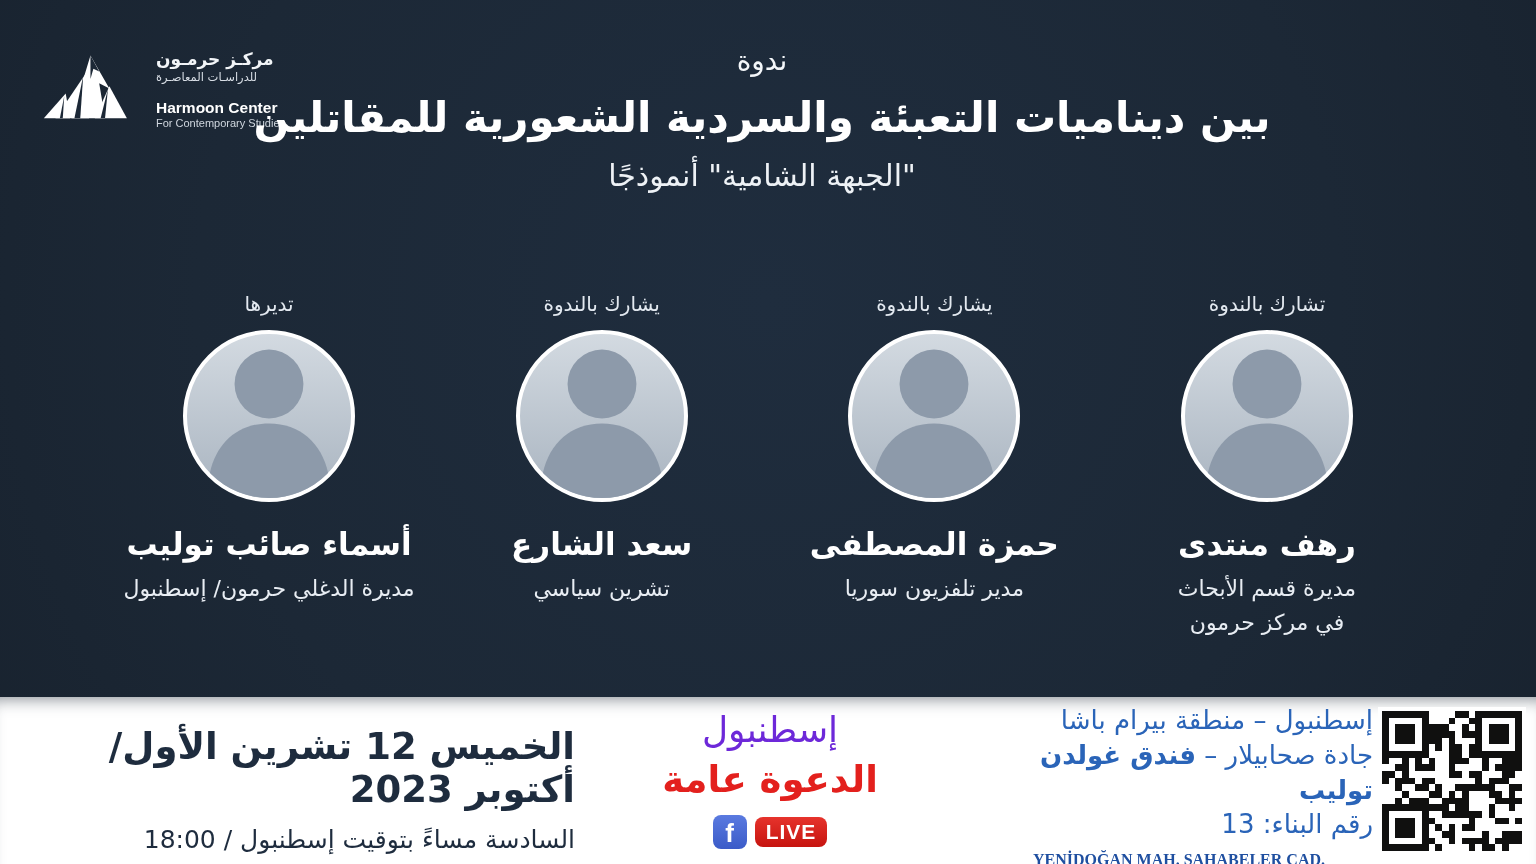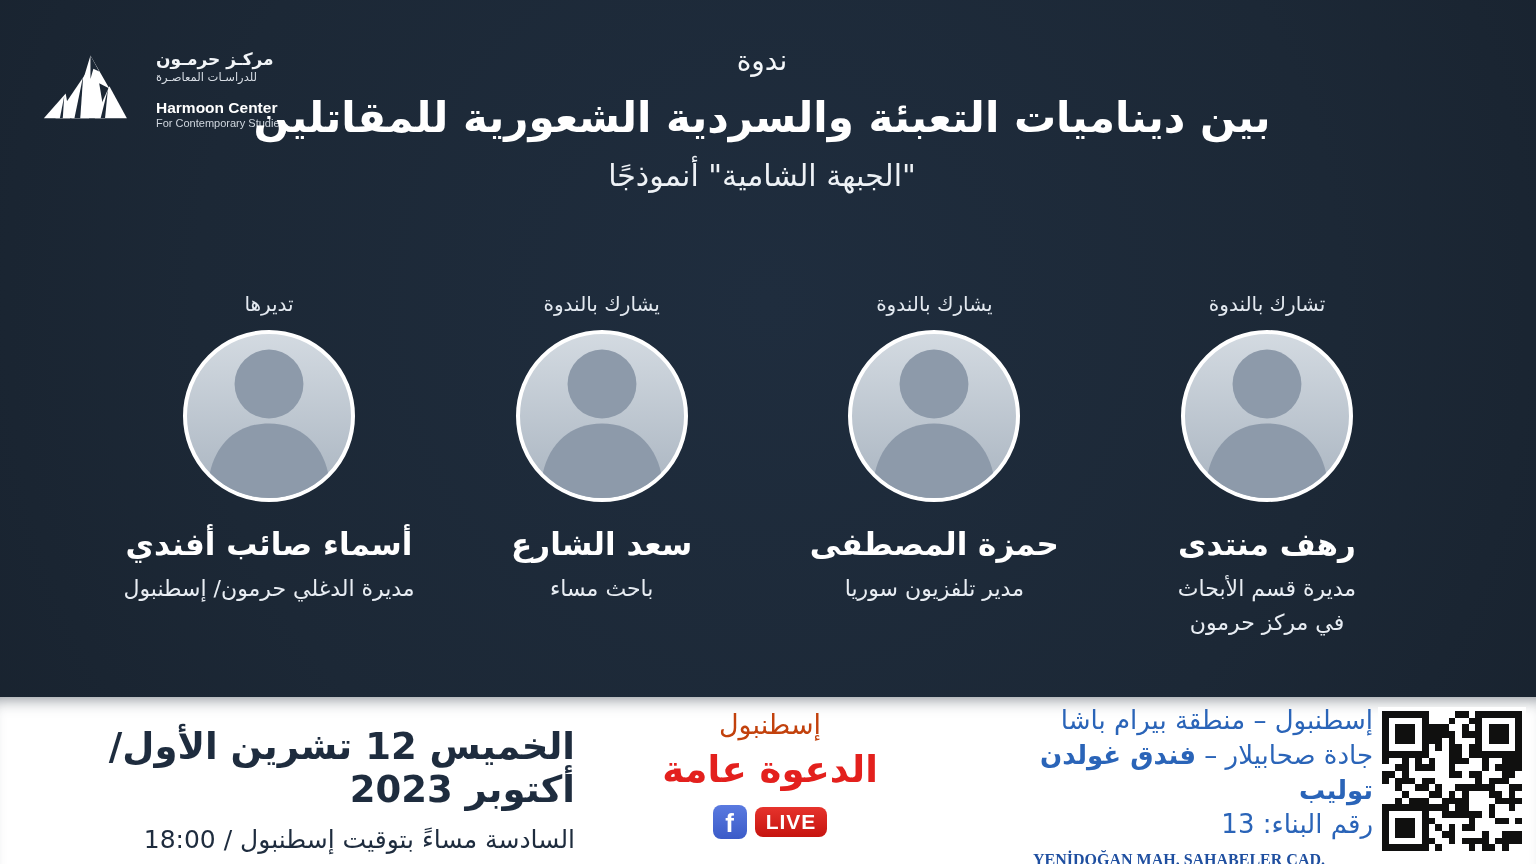--- a/index.html
+++ b/index.html
@@ -31,21 +31,21 @@
   .avatar svg{position:absolute;bottom:-4px;left:0;width:100%;height:108%;}
   .speaker-name{font-size:31px;font-weight:bold;margin-top:24px;color:#ffffff;direction:rtl;}
   .speaker-role{font-size:22px;margin-top:10px;line-height:1.55;color:#e8edf3;direction:rtl;}
   
   .footer{position:absolute;left:0;right:0;bottom:0;height:167px;background:#ffffff;
     box-shadow:inset 0 14px 16px -12px rgba(35,45,58,.55);color:#1e2c3e;}
   .footer-date{position:absolute;top:28px;left:0;width:575px;direction:rtl;text-align:right;}
   .date-line1{font-size:37px;font-weight:bold;}
   .date-line2{font-size:25px;margin-top:14px;}
   .footer-invite{position:absolute;top:12px;left:620px;width:300px;text-align:center;direction:rtl;}
-  .invite-city{font-size:27px;color:#c2410c;}
+  .invite-city{font-size:36px;color:#6d28d9;}
   .invite-main{font-size:37px;font-weight:bold;color:#e3201d;margin-top:8px;}
   .live-row{margin-top:14px;display:flex;justify-content:center;align-items:center;gap:8px;direction:ltr;}
   .fb-icon{width:34px;height:34px;border-radius:8px;background:linear-gradient(#5a7ae0,#3b5bc8);
     color:#fff;font-weight:bold;font-size:26px;line-height:36px;text-align:center;
     font-family:"Liberation Sans",sans-serif;}
   .live-badge{background:linear-gradient(#e6332c,#c6140f);color:#fff;font-weight:bold;font-size:21px;
     padding:3px 11px;border-radius:8px;letter-spacing:1px;font-family:"Liberation Sans",sans-serif;}
   .footer-address{position:absolute;top:6px;left:985px;width:388px;direction:rtl;text-align:right;}
   .addr-ar{font-size:26px;color:#2a64b8;line-height:1.34;}
   .addr-ar b{font-weight:bold;}
@@ -120,33 +120,33 @@
     <div class="speaker">
       <div class="speaker-label">يشارك بالندوة</div>
       <div class="avatar">
         <svg viewBox="0 0 100 108">
           <circle cx="50" cy="36" r="21" fill="#8d9aaa"></circle>
           <path d="M50 60 C31 60 18 72 14 90 L14 108 L86 108 L86 90 C82 72 69 60 50 60 Z" fill="#8d9aaa"></path>
         </svg>
       </div>
       <div class="speaker-name">سعد الشارع</div>
       <div class="speaker-role">
-        <div>باحث مساء</div>
+        <div>تشرين سياسي</div>
       </div>
     </div>
 
     <div class="speaker">
       <div class="speaker-label">تديرها</div>
       <div class="avatar">
         <svg viewBox="0 0 100 108">
           <circle cx="50" cy="36" r="21" fill="#8d9aaa"></circle>
           <path d="M50 60 C31 60 18 72 14 90 L14 108 L86 108 L86 90 C82 72 69 60 50 60 Z" fill="#8d9aaa"></path>
         </svg>
       </div>
-      <div class="speaker-name">أسماء صائب أفندي</div>
+      <div class="speaker-name">أسماء صائب توليب</div>
       <div class="speaker-role">
         <div>مديرة الدغلي حرمون/ إسطنبول</div>
       </div>
     </div>
 
   </div>
 
   <div class="footer">
 
     <div class="footer-date">

